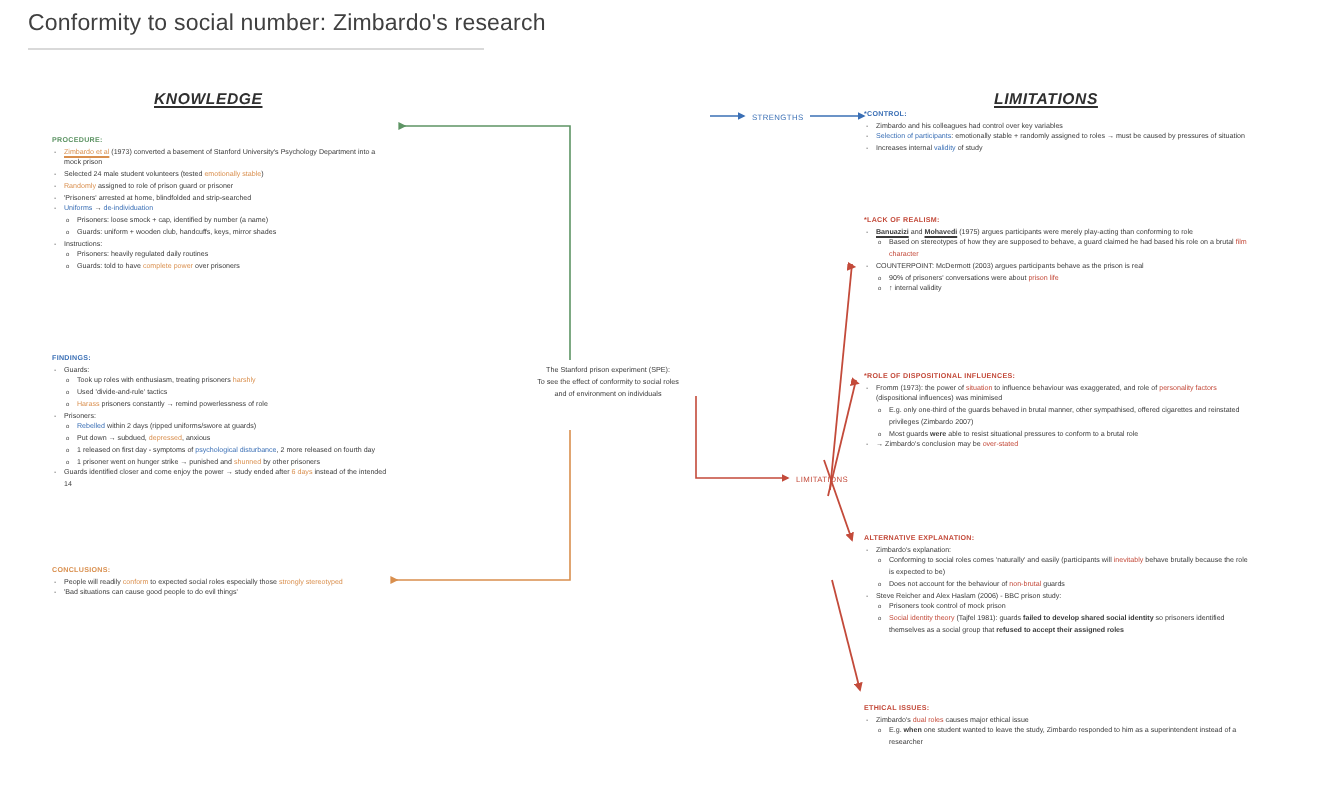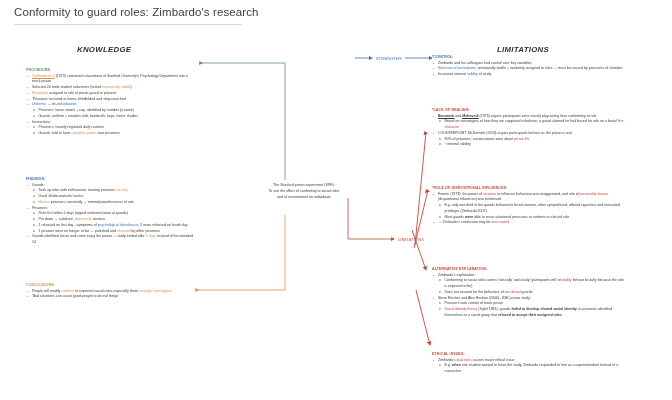--- a/index.html
+++ b/index.html
@@ -2,21 +2,21 @@
 <html><head>
 <meta charset="utf-8">
 <style>
   html,body{margin:0;padding:0;background:#ffffff;}
   body{width:672px;height:400px;font-family:"Liberation Sans",sans-serif;color:#3b3b3b;overflow:hidden;position:relative;}
   .page{position:relative;width:672px;height:400px;}
 
   .title{position:absolute;left:14px;top:6px;font-size:11.5px;color:#404040;letter-spacing:.1px;}
   .title-rule{position:absolute;left:14px;top:24px;width:228px;height:1px;background:#d9d9d9;}
 
-  .col-head{position:absolute;font-size:7.8px;font-weight:bold;font-style:italic;color:#2f2f2f;letter-spacing:.3px;}
+  .col-head{position:absolute;font-size:7.8px;font-weight:bold;font-style:italic;text-decoration:underline;color:#2f2f2f;letter-spacing:.3px;}
   .kn-head{left:77px;top:45px;}
   .ev-head{left:497px;top:45px;}
 
   .sec{position:absolute;font-size:3.55px;line-height:1.62;}
   .sec .h{font-weight:bold;letter-spacing:.15px;}
   ul{list-style:none;margin:0;padding:0;}
   li{position:relative;padding-left:6px;margin:0;}
   li.d1{padding-left:6px;}
   li.d1:before{content:"-";position:absolute;left:1px;top:0;}
   li.d2{padding-left:12.5px;}
@@ -44,21 +44,21 @@
   .lbl-strengths{left:376px;top:56px;color:#3a6fb5;}
   .lbl-limits{left:398px;top:237px;color:#c34a3a;}
 
   svg.arrows{position:absolute;left:0;top:0;width:672px;height:400px;pointer-events:none;}
 </style>
 </head>
 <body>
 
 <div class="page">
 
-  <div class="title">Conformity to guard roles: Zimbardo's research</div>
+  <div class="title">Conformity to social number: Zimbardo's research</div>
   <div class="title-rule"></div>
 
   <div class="col-head kn-head">KNOWLEDGE</div>
   <div class="col-head ev-head">LIMITATIONS</div>
 
   <svg class="arrows">
     <defs>
       <marker id="ag" markerWidth="5" markerHeight="5" refX="4" refY="2.5" orient="auto">
           <path d="M5,0 L0,2.5 L5,5 z" fill="#5d9464"></path>
         </marker>

